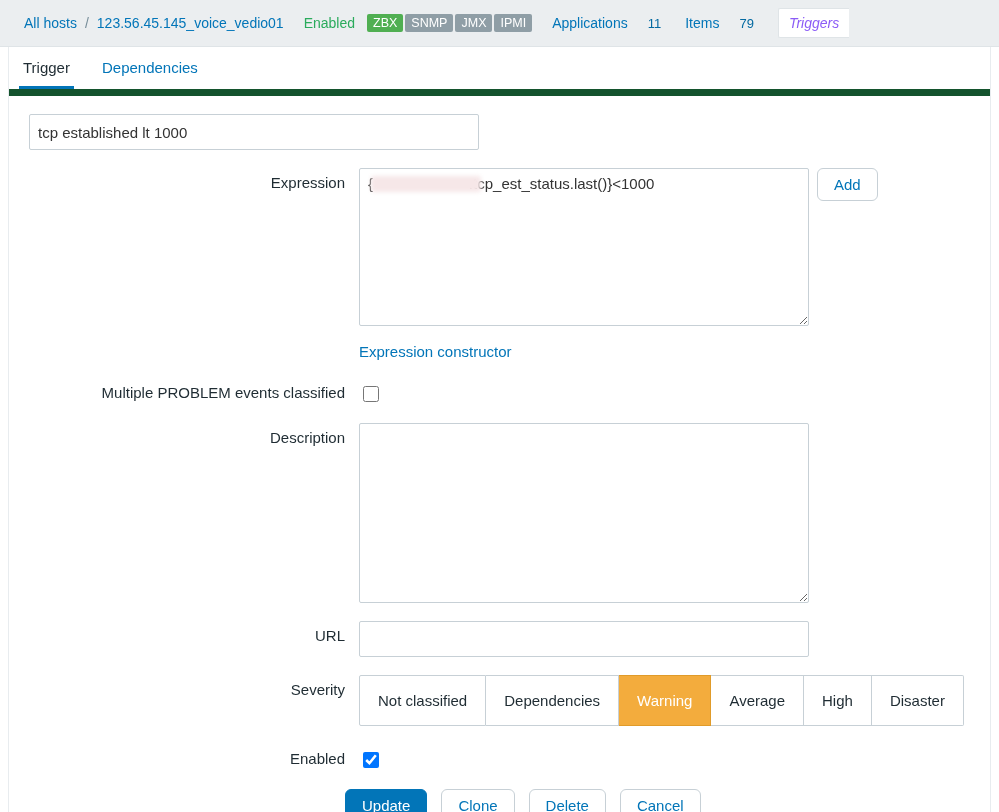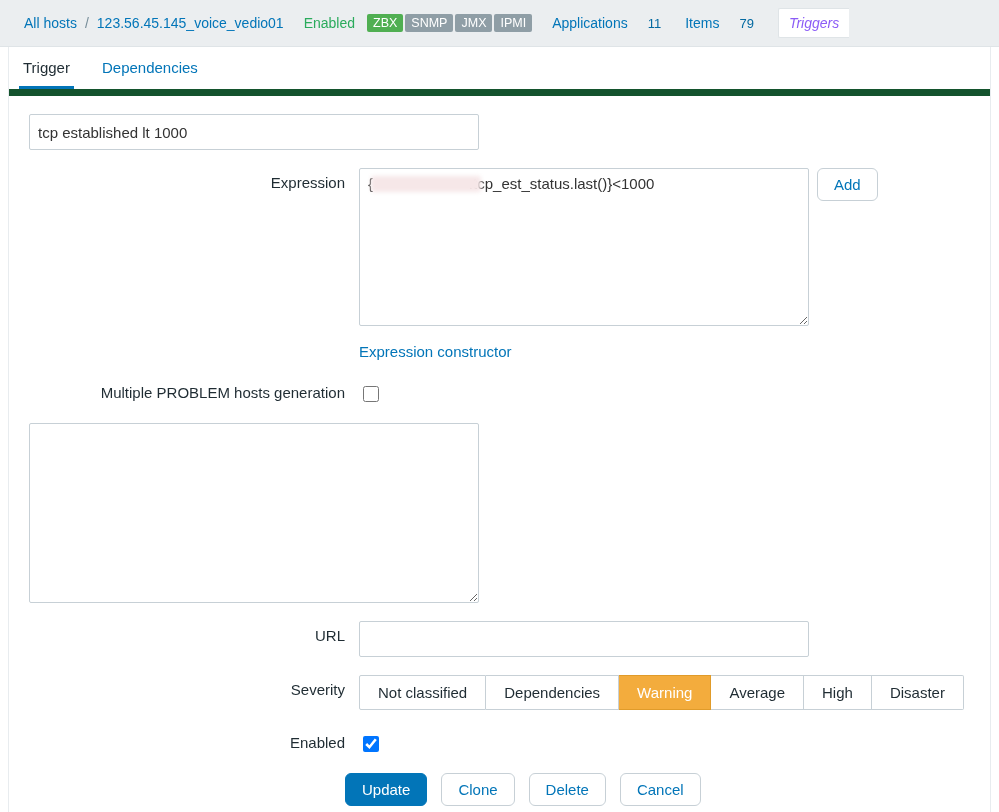--- a/index.html
+++ b/index.html
@@ -125,21 +125,21 @@
     border-color: #0275b8;
     color: #fff;
   }
   .btn.add { margin-left: 8px; align-self: flex-start; }
   .link-constructor { margin-top: 14px; font-size: 15px; }
 
   .sev-row { display: flex; }
   .sev {
     border: 1px solid #c7d0d6;
     border-left: none;
-    padding: 8px 18px;
+    padding: 16px 18px;
     font-size: 15px;
     color: #1f2c33;
     background: #fff;
     cursor: pointer;
     white-space: nowrap;
   }
   .sev:first-child { border-left: 1px solid #c7d0d6; border-radius: 2px 0 0 2px; }
   .sev:last-child { border-radius: 0 2px 2px 0; }
   .sev.selected {
     background: #f3ac3d;
@@ -198,27 +198,28 @@
           <textarea class="ta-expr" style="">{                       .tcp_est_status.last()}&lt;1000</textarea>
           <div class="expr-blur"></div>
         </div>
         <button class="btn add">Add</button>
         <div style="flex-basis:100%;"></div>
         <a class="link-constructor">Expression constructor</a>
       </div>
     </div>
 
     <div class="row">
-      <div class="lbl">Multiple PROBLEM hosts generation</div>
+      <div class="lbl">Multiple PROBLEM events classified</div>
       <div class="ctl">
         <input type="checkbox" style="">
       </div>
     </div>
 
     <div class="row">
+      <div class="lbl">Description</div>
       <div class="ctl">
         <textarea class="ta-desc" style=""></textarea>
       </div>
     </div>
 
     <div class="row">
       <div class="lbl">URL</div>
       <div class="ctl">
         <input type="text" class="in-url" value="" style="">
       </div>

